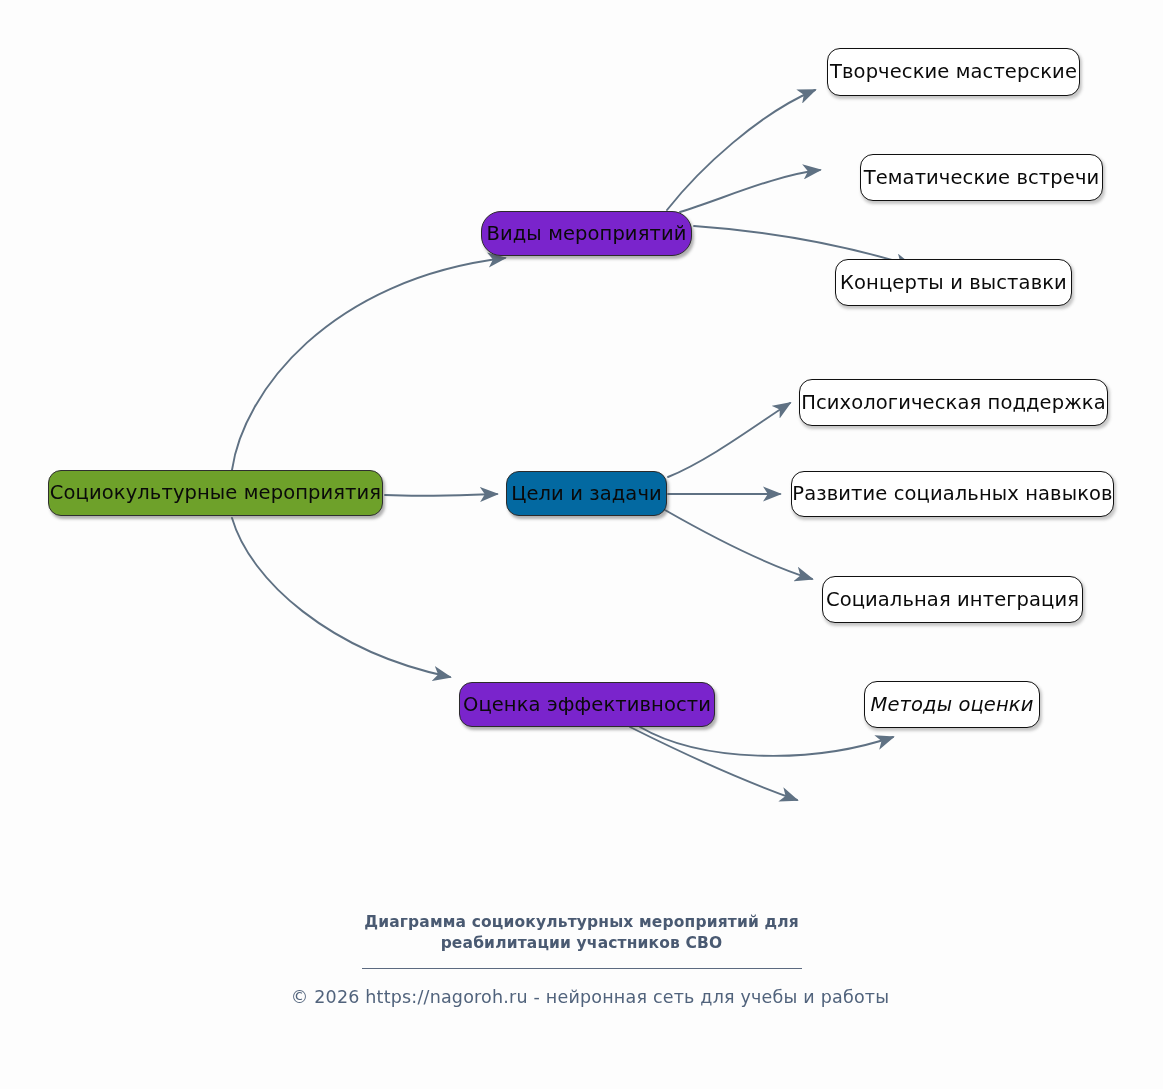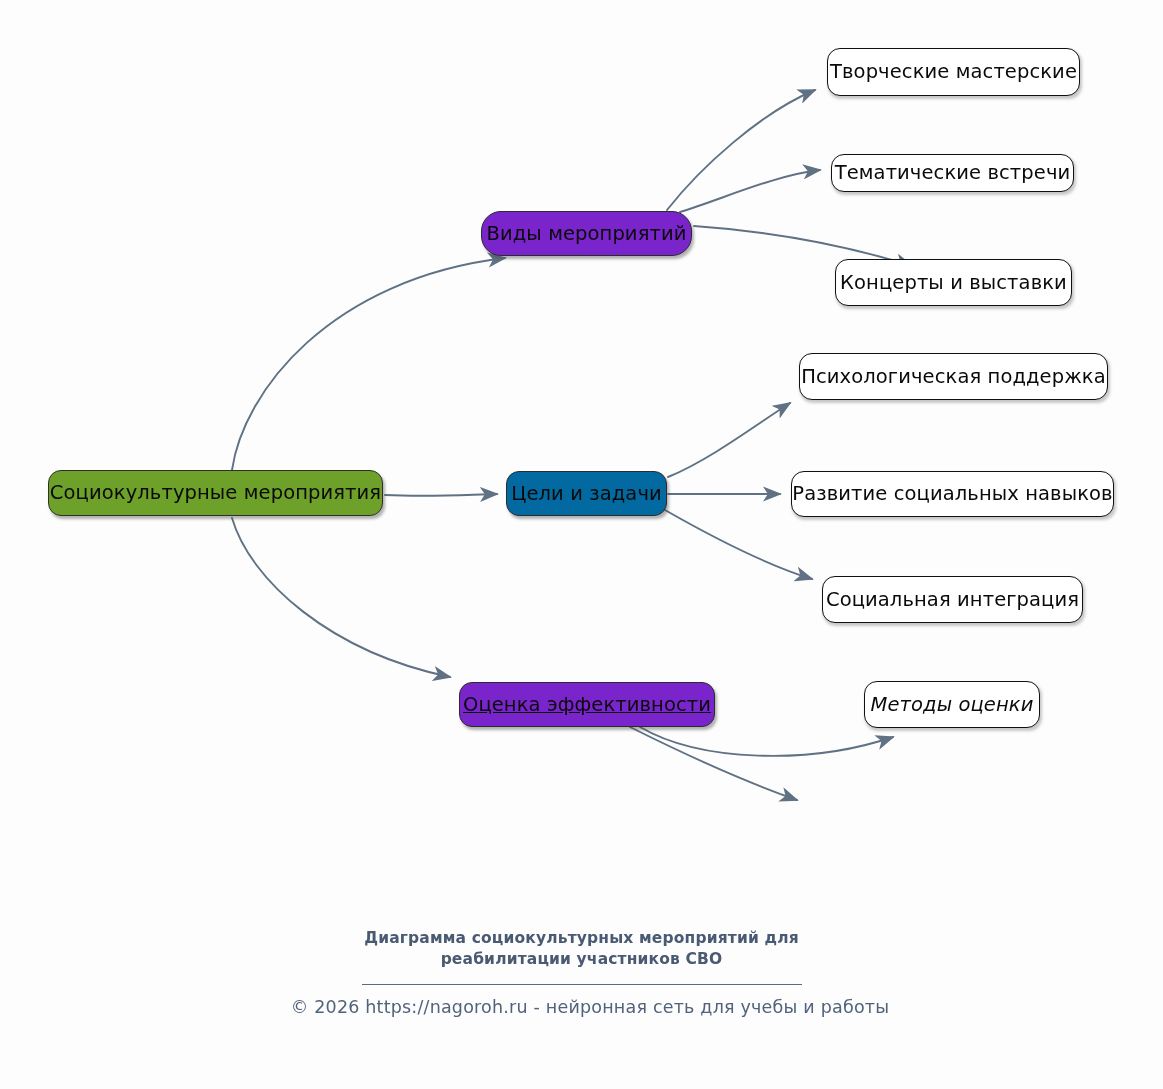--- a/index.html
+++ b/index.html
@@ -59,30 +59,29 @@
     top: 912px;
     width: 1163px;
     text-align: center;
   }
   .caption-title {
     font-size: 15.5px;
     font-weight: bold;
     color: #4a5a72;
     line-height: 1.35;
     letter-spacing: 0.15px;
-    margin-top: 16px;
   }
   .caption-divider {
     width: 440px;
     height: 0;
     margin: 14px auto 0 auto;
     border-top: 1.2px solid #5c6a80;
   }
   .caption-footer {
-    margin-top: 12px;
+    margin-top: 18px;
     font-size: 17.5px;
     color: #51637c;
     letter-spacing: 0.2px;
     padding-left: 17px;
   }
 </style>
 </head>
 <body>
 
 <div id="canvas">
@@ -105,29 +104,29 @@
         <path d="M 665 510 C 700 530 760 563 812 579"></path>
         <path d="M 640 727 C 700 762 810 765 893 737"></path>
         <path d="M 630 727 C 680 752 740 780 797 800"></path>
       </g>
   </svg>
 
   <div class="node node-root" style="left: 48px; top: 470px; width: 335px; height: 46px; background: rgb(110, 161, 42);">Социокультурные мероприятия</div>
 
   <div class="node node-branch" style="left: 481px; top: 211px; width: 211px; height: 45px; background: rgb(122, 36, 204); border-radius: 20px;">Виды мероприятий</div>
   <div class="node node-leaf" style="left: 827px; top: 48px; width: 253px; height: 48px;">Творческие мастерские</div>
-  <div class="node node-leaf" style="left: 831px; top: 154px; width: 243px; height: 38px;">Тематические встречи</div>
+  <div class="node node-leaf" style="left: 860px; top: 154px; width: 243px; height: 47px;">Тематические встречи</div>
   <div class="node node-leaf" style="left: 835px; top: 259px; width: 237px; height: 47px;">Концерты и выставки</div>
 
   <div class="node node-branch" style="left: 506px; top: 471px; width: 161px; height: 45px; background: #0369a1;">Цели и задачи</div>
-  <div class="node node-leaf" style="left: 799px; top: 353px; width: 309px; height: 47px;">Психологическая поддержка</div>
+  <div class="node node-leaf" style="left: 799px; top: 379px; width: 309px; height: 47px;">Психологическая поддержка</div>
   <div class="node node-leaf" style="left: 791px; top: 471px; width: 323px; height: 46px;">Развитие социальных навыков</div>
   <div class="node node-leaf" style="left: 822px; top: 576px; width: 261px; height: 47px;">Социальная интеграция</div>
 
-  <div class="node node-branch" style="left: 459px; top: 682px; width: 256px; height: 45px; background: rgb(122, 36, 204); text-decoration: underline;">Оценка эффективности</div>
+  <div class="node node-branch" style="left: 459px; top: 682px; width: 256px; height: 45px; background: rgb(122, 36, 204);">Оценка эффективности</div>
   <div class="node node-leaf" style="left: 864px; top: 681px; width: 176px; height: 47px; font-style: italic;">Методы оценки</div>
 
   <div class="caption-block">
     <div class="caption-title">
       <div>Диаграмма социокультурных мероприятий для</div>
       <div>реабилитации участников СВО</div>
     </div>
     <div class="caption-divider"></div>
     <div class="caption-footer">© 2026 https://nagoroh.ru - нейронная сеть для учебы и работы</div>
   </div>

